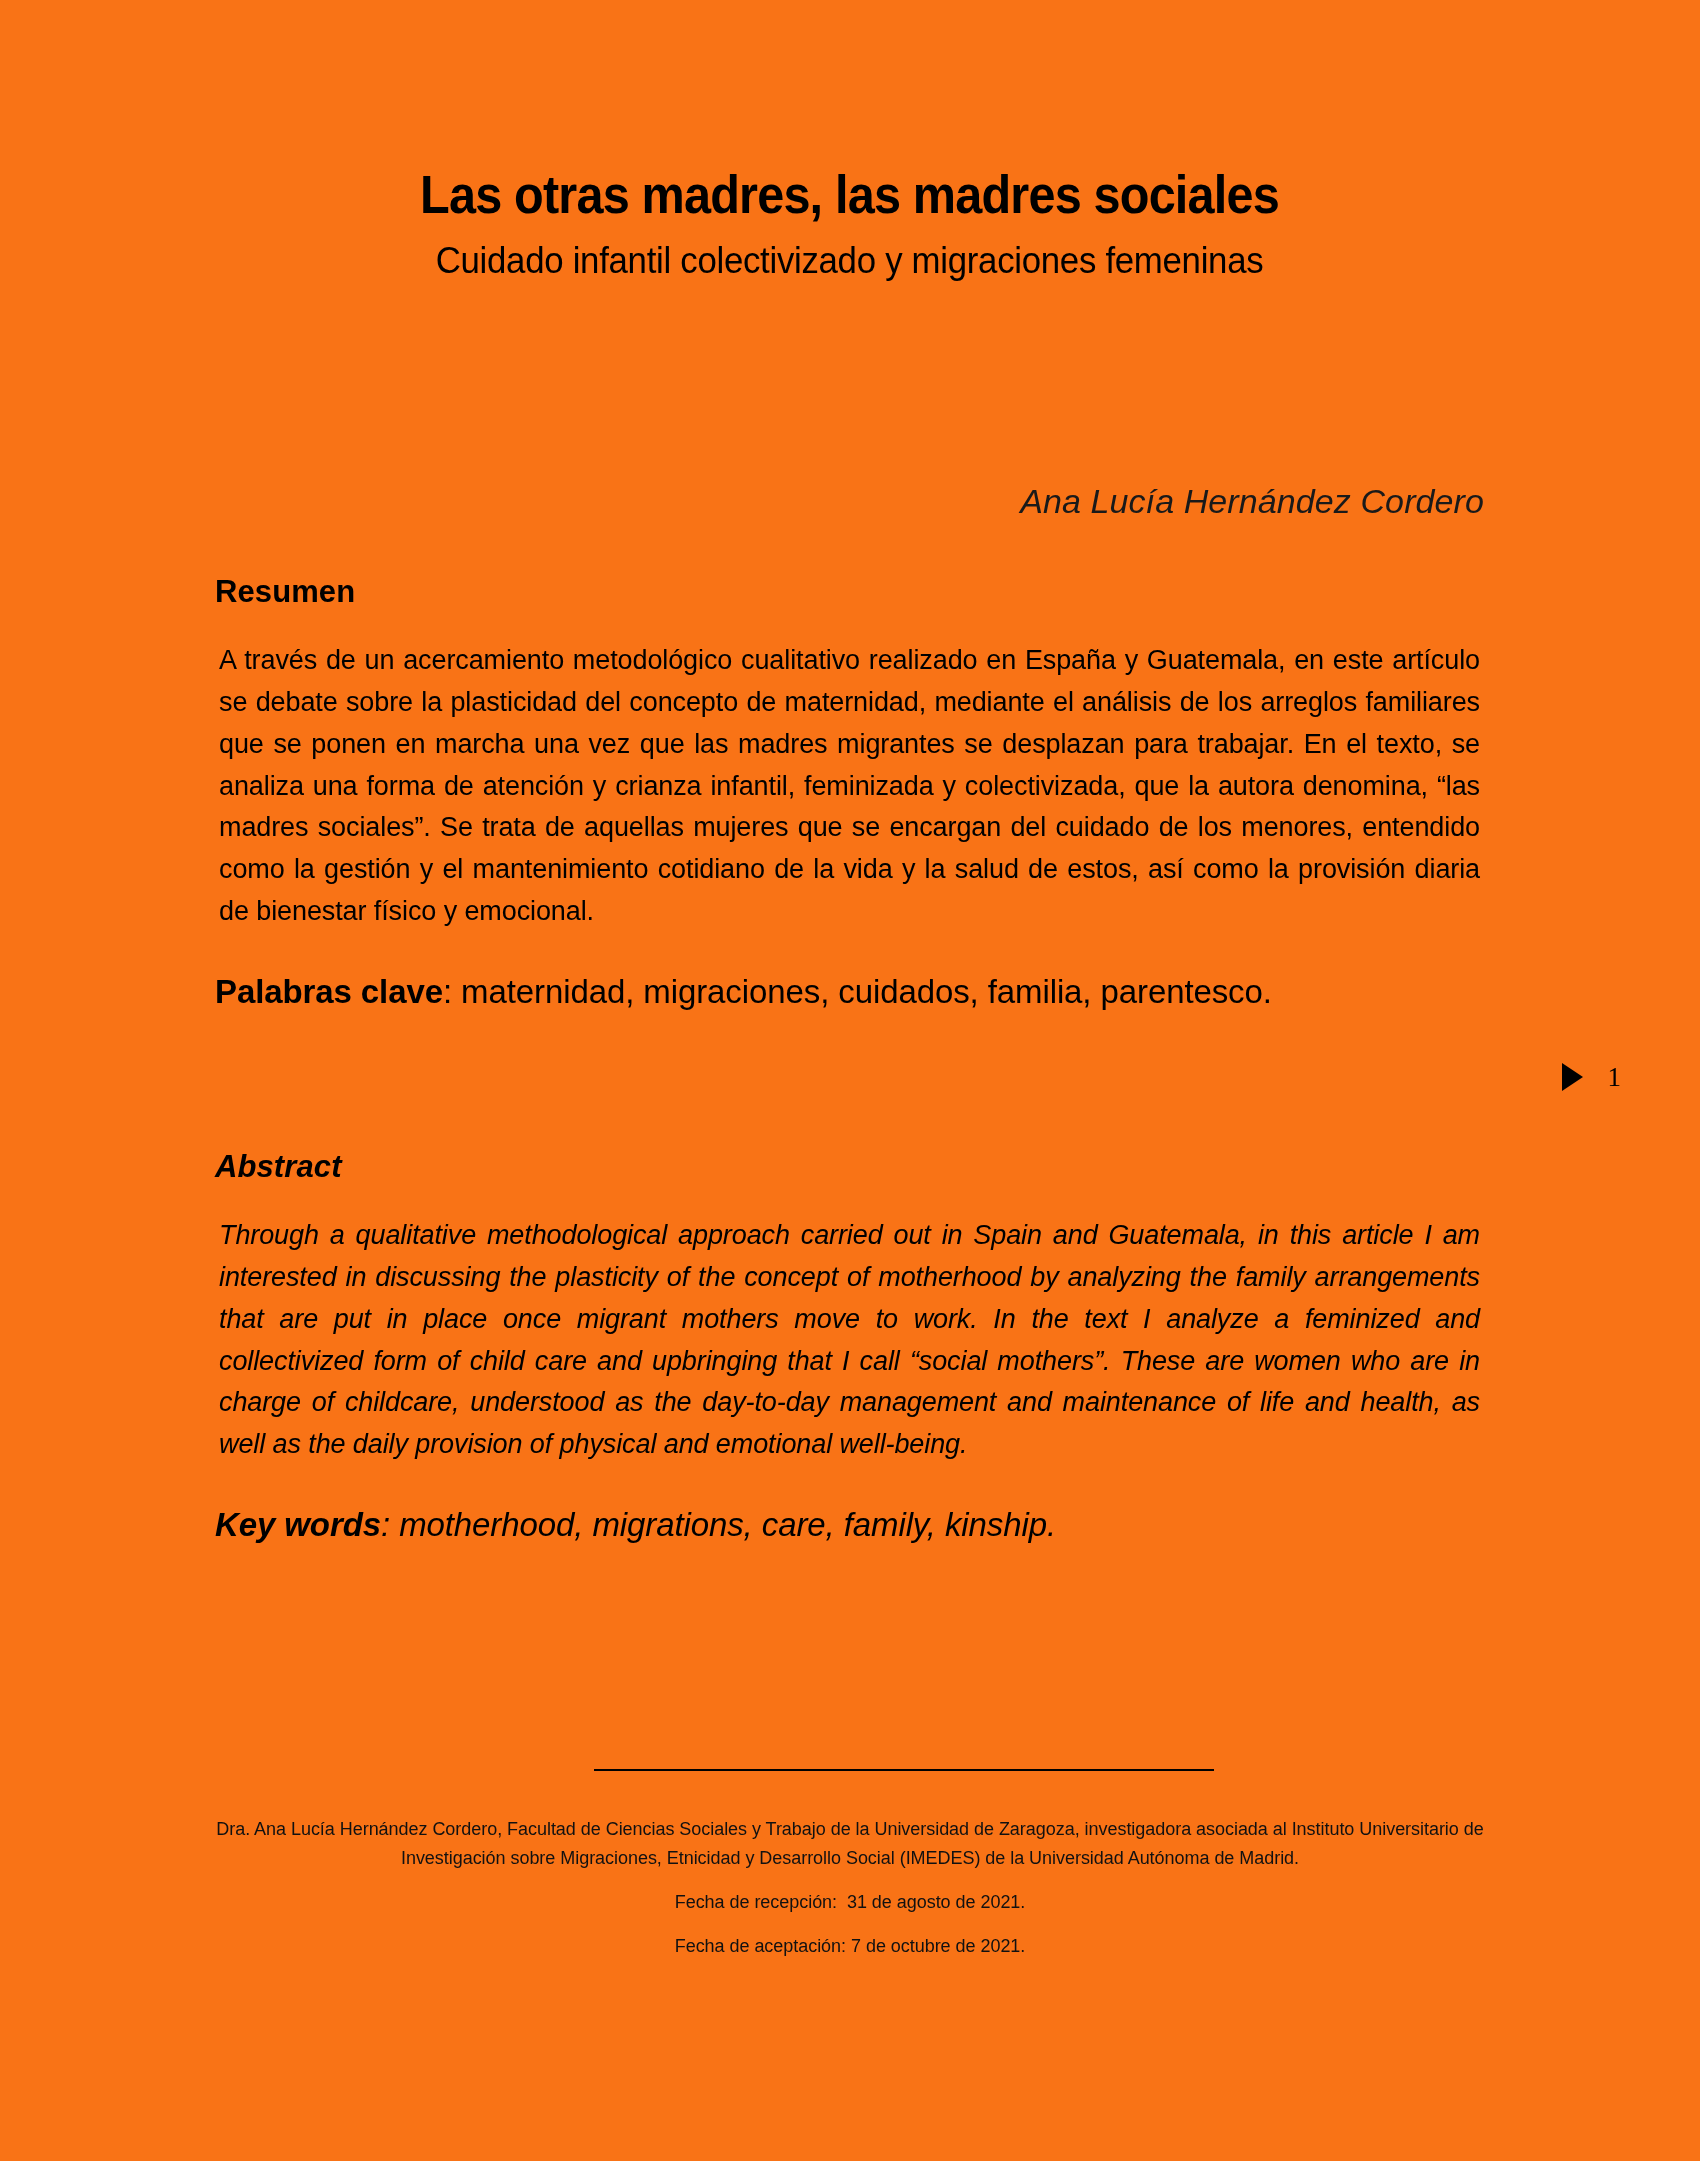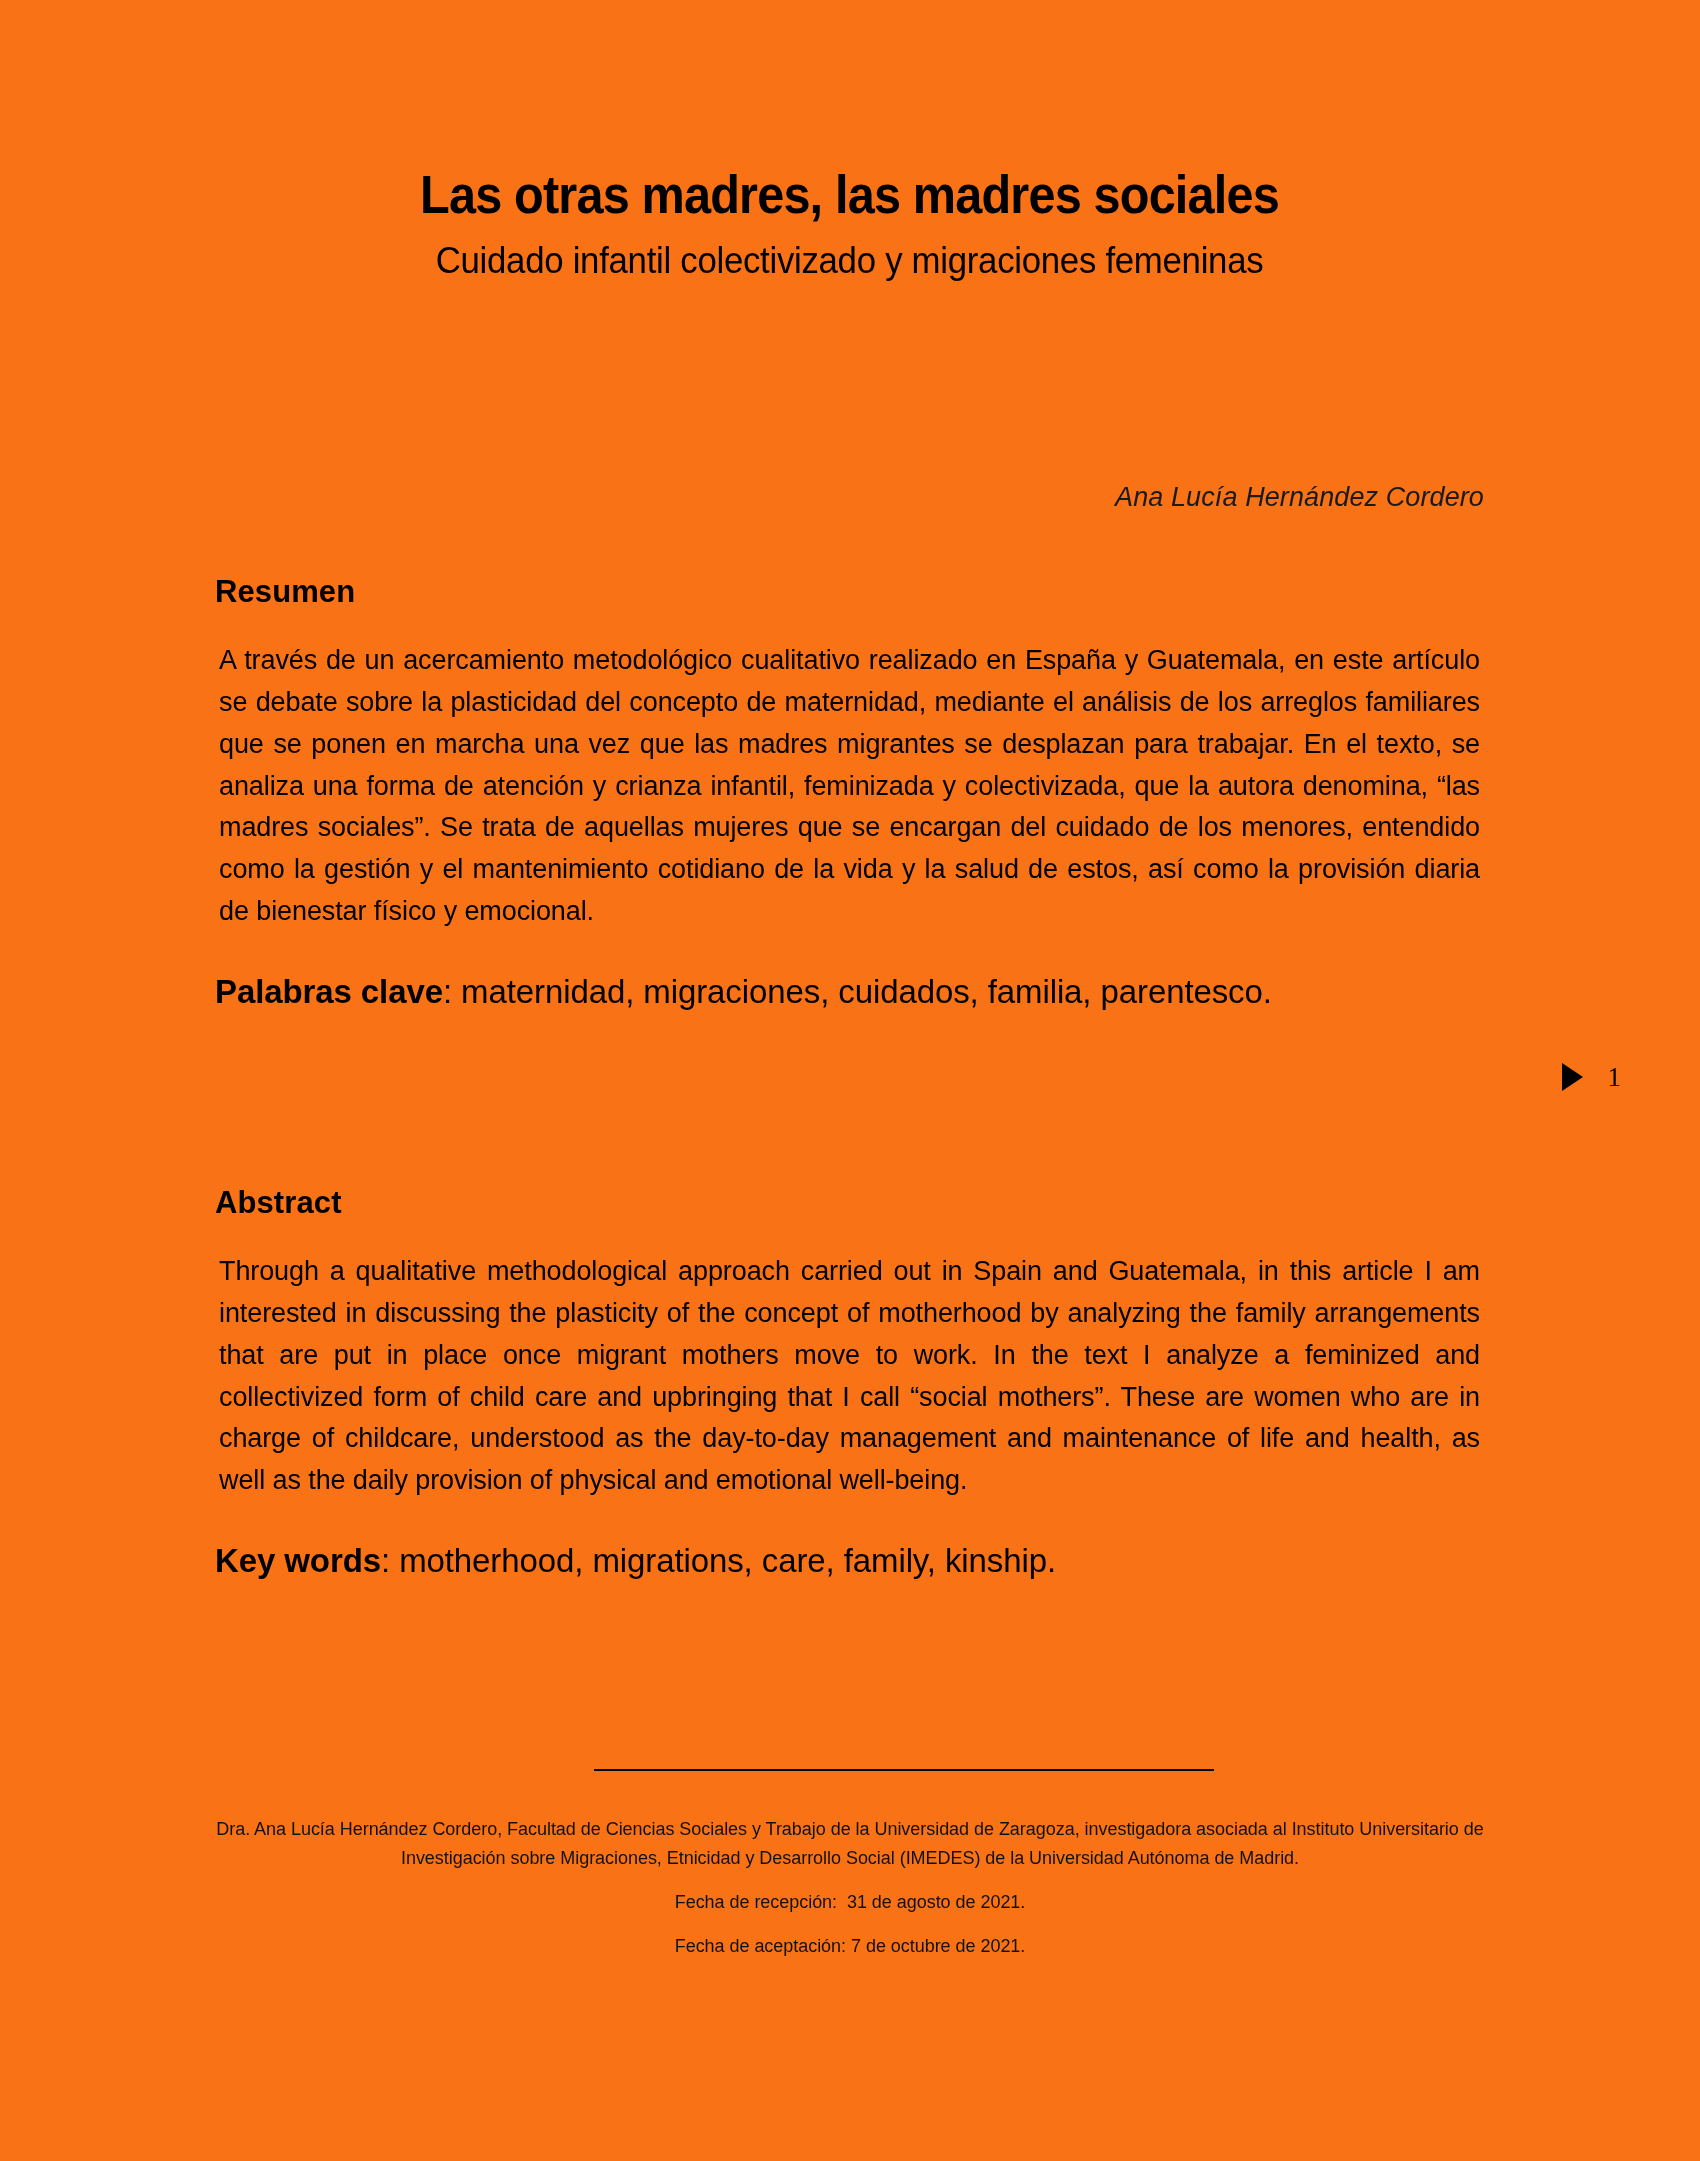--- a/index.html
+++ b/index.html
@@ -55,33 +55,33 @@
   
   .author-line {
     position: absolute;
     left: 215px;
     top: 482px;
     width: 1269px;
     text-align: right;
     font-family: "Liberation Sans", sans-serif;
     font-style: italic;
     font-weight: 400;
-    font-size: 27px;
+    font-size: 34px;
     letter-spacing: 0.1px;
     color: #1a1a1a;
   }
 
   
   .column {
     position: absolute;
     left: 215px;
     width: 1269px;
   }
   #resumen-section { top: 574px; }
-  #abstract-section { top: 1185px; }
+  #abstract-section { top: 1149px; font-style: italic; }
 
   .section-heading {
     font-family: "Liberation Sans", sans-serif;
     font-weight: 700;
     font-size: 31px;
     letter-spacing: 0.1px;
     margin: 0 0 30px 0;
   }
 
   .body-par {

